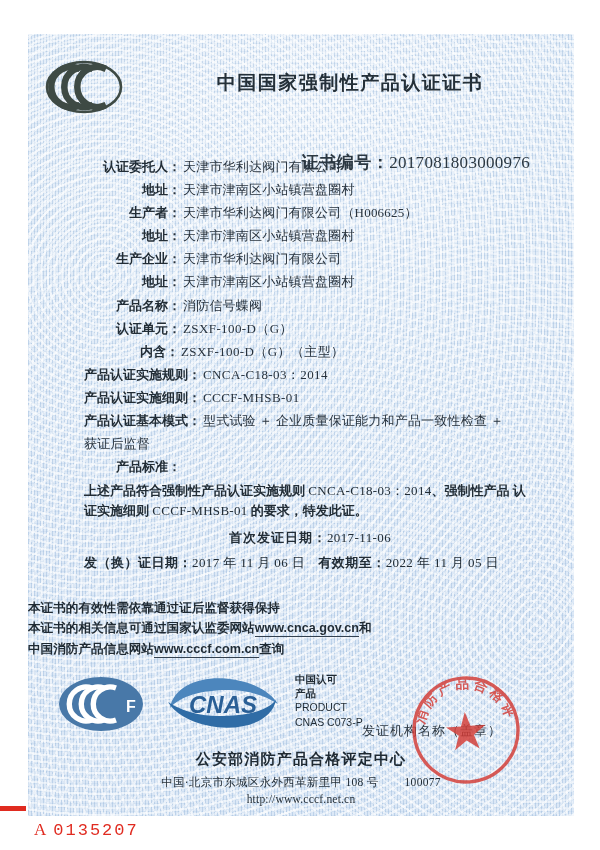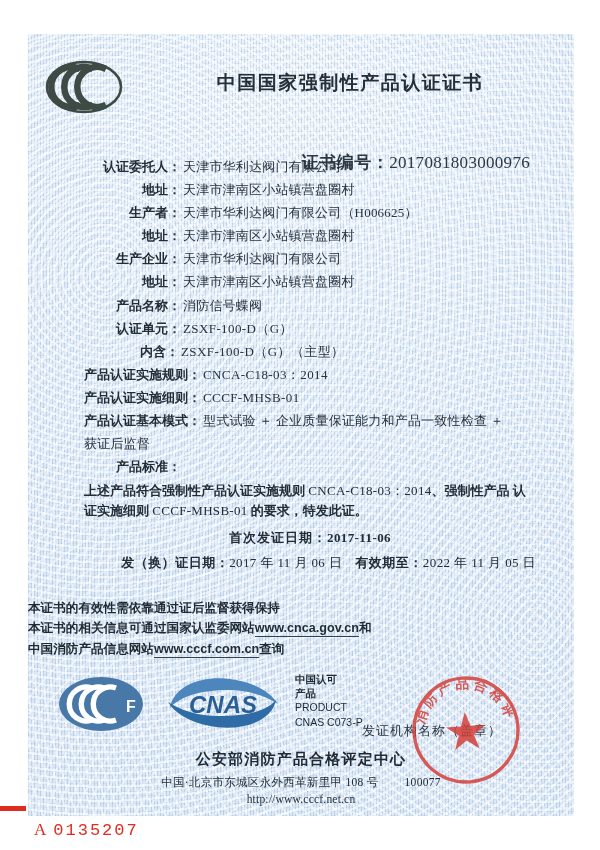--- a/index.html
+++ b/index.html
@@ -148,24 +148,24 @@
 
   
   .date-first {
     margin-top: 8px;
     text-align: center;
     font-size: 13px;
     font-weight: bold;
     letter-spacing: 1px;
     color: #222d36;
   }
-  .date-first .v { font-family: "Liberation Serif", serif; font-weight: bold; letter-spacing: .4px; margin-top: 12px; }
+  .date-first .v { font-family: "Liberation Serif", serif; font-weight: normal; letter-spacing: .4px; margin-top: 12px; }
   .date-line {
     margin-top: 7px;
-    text-align: right;
+    text-align: left;
     font-size: 13px;
     color: #222d36;
   }
   .date-line b { font-weight: bold; letter-spacing: .5px; }
   .date-line .v { font-family: "Liberation Serif", serif; letter-spacing: .4px; }
 
   
   .notices {
     position: absolute;
     left: 0; right: 0;

